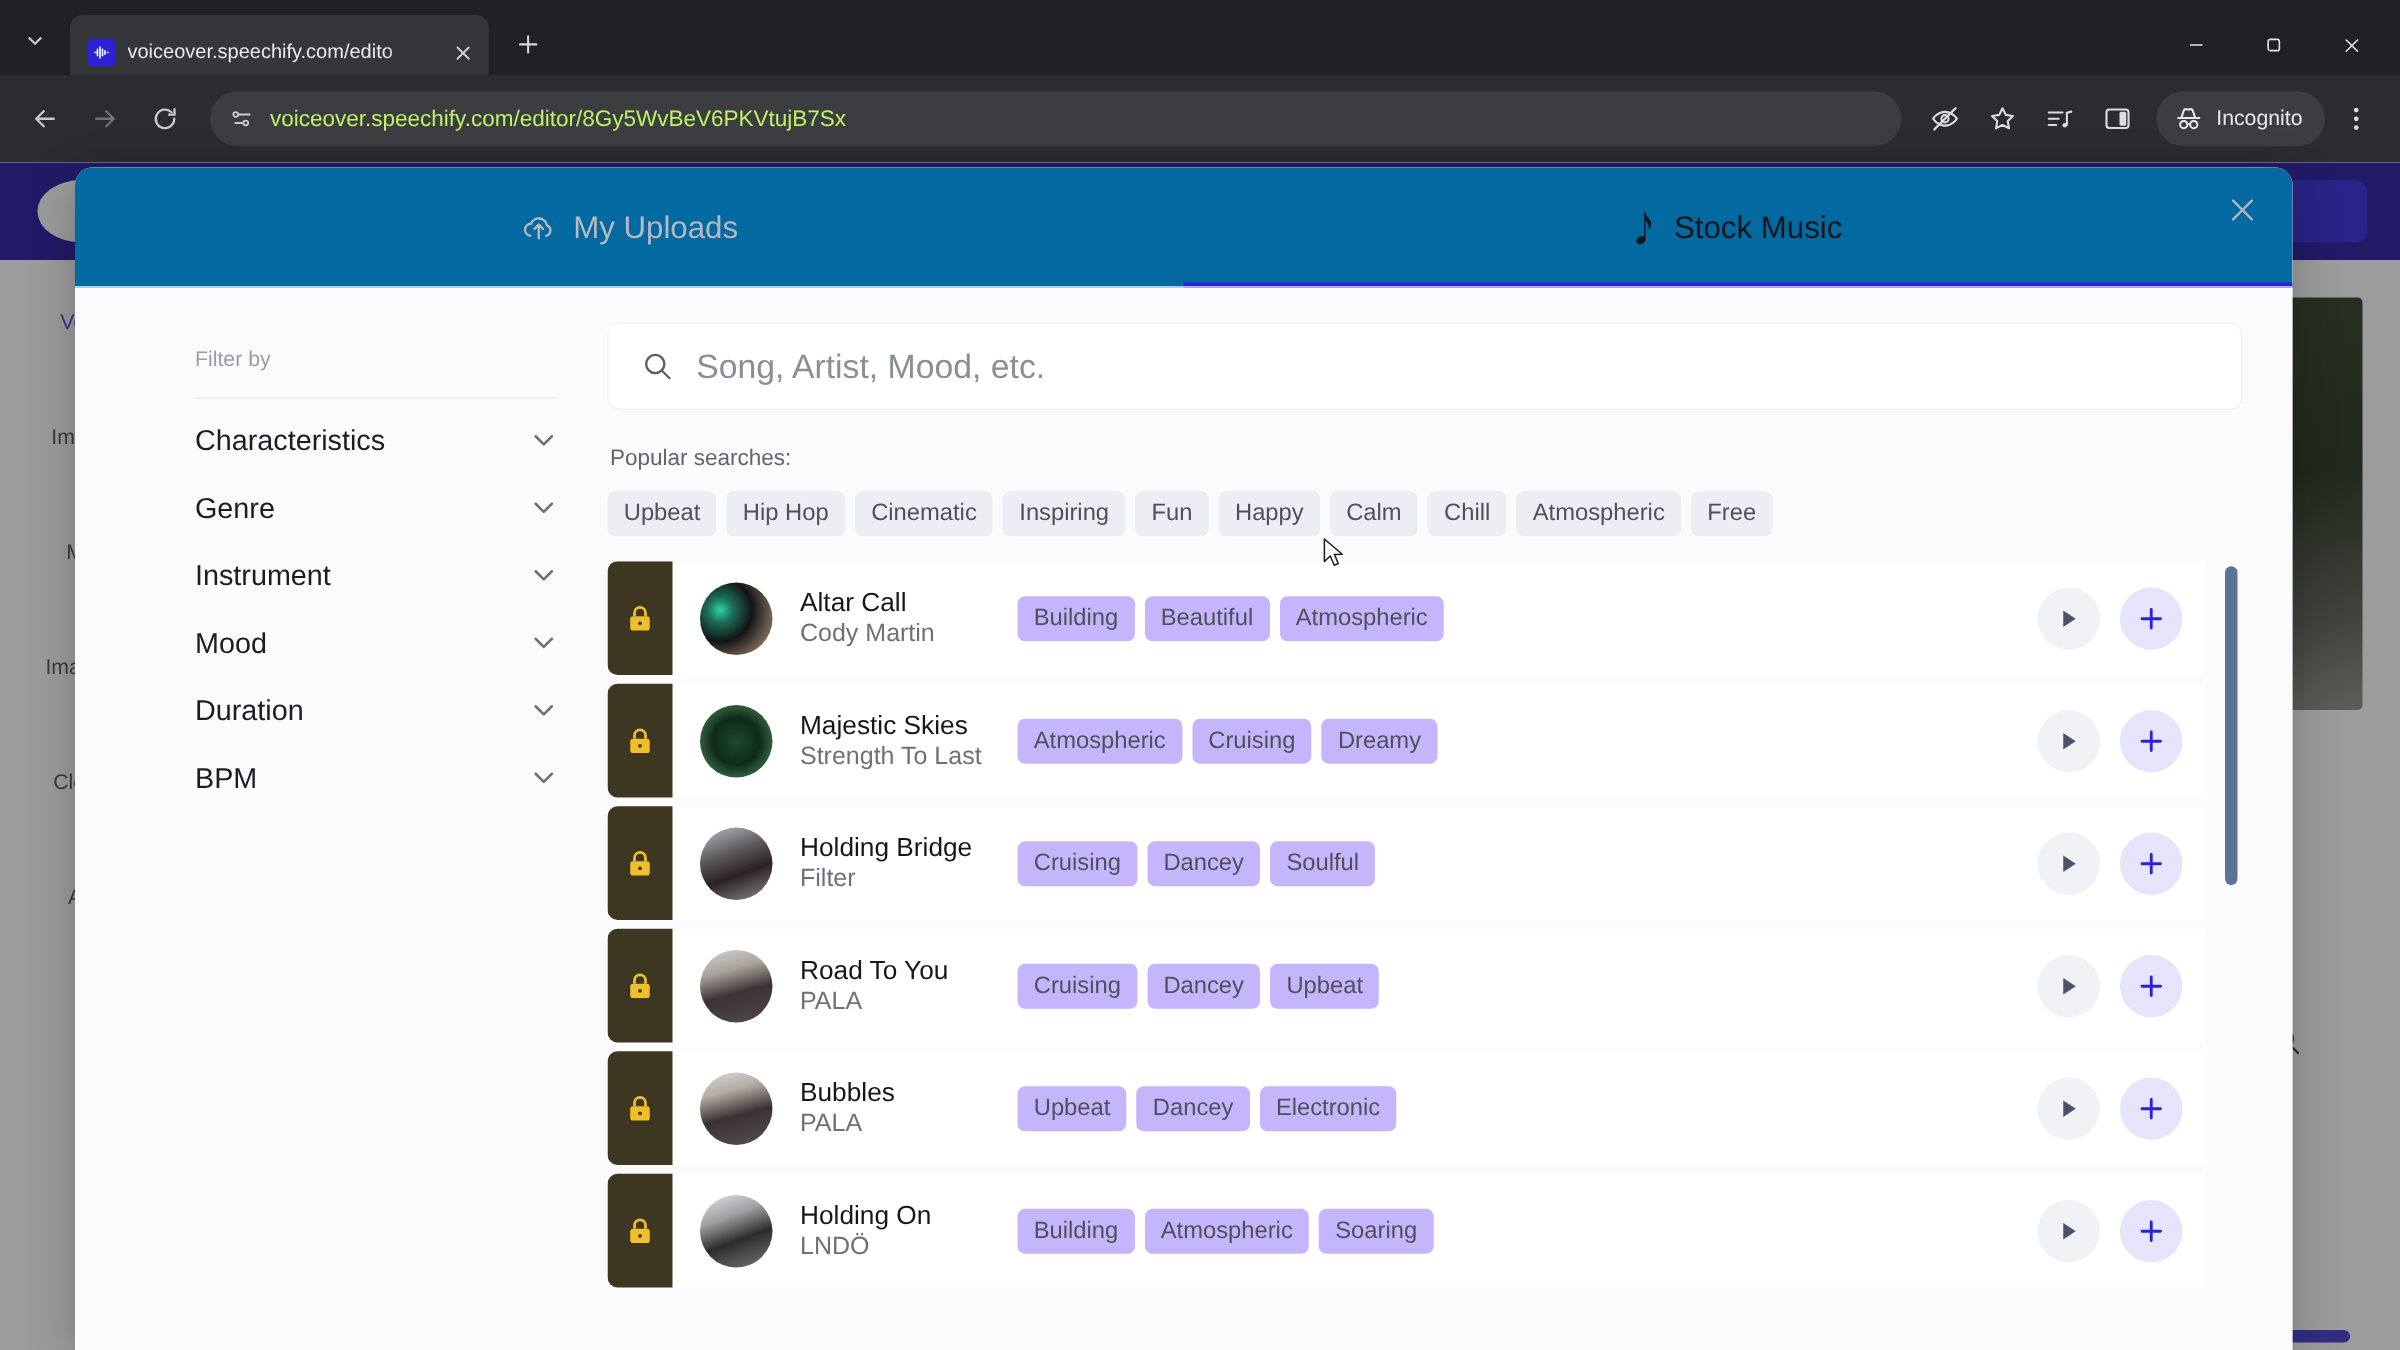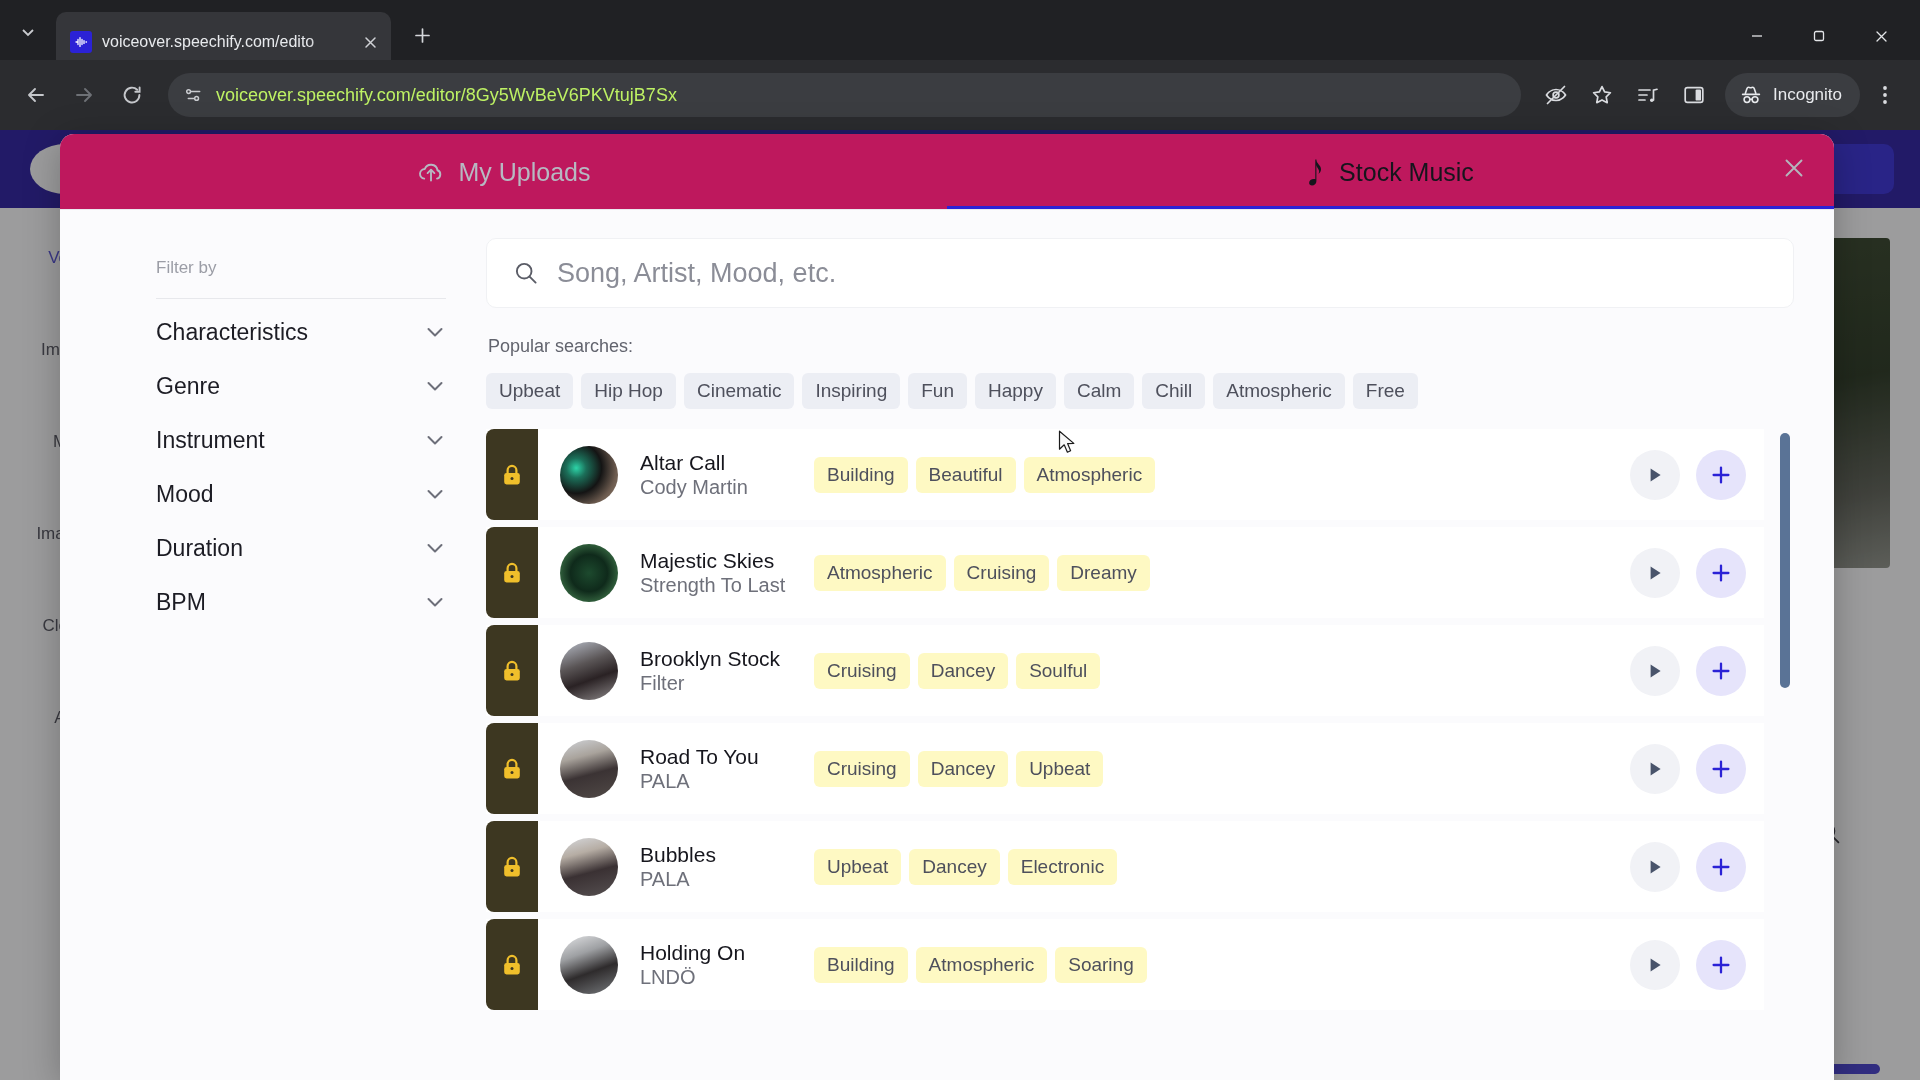--- a/index.html
+++ b/index.html
@@ -126,22 +126,22 @@
 
   
   .modal {
     position: absolute; left: 60px; top: 134px; width: 1774px; height: 946px;
     background: #ffffff; border-radius: 14px 14px 0 0;
     overflow: hidden; box-shadow: 0 6px 36px rgba(0,0,0,0.25);
     display: flex; flex-direction: column;
   }
 
   .modal-tabs {
-    height: 76px; display: flex; position: relative; flex: 0 0 auto;
-    background: #be185d;
+    height: 96px; display: flex; position: relative; flex: 0 0 auto;
+    background: #0369a1;
   }
   .modal-tab {
     flex: 1 1 50%; display: flex; align-items: center; justify-content: center;
     gap: 14px; font-size: 25px; position: relative;
   }
   .modal-tab.inactive { color: #b7b9c2; }
   .modal-tab.active { color: #15151c; }
   .modal-tab.active::after {
     content: ''; position: absolute; left: 0; right: 0; bottom: 0;
     height: 4px; background: #2b22d6;
@@ -200,21 +200,21 @@
   }
   .track-avatar {
     width: 58px; height: 58px; border-radius: 50%; margin-left: 22px; flex: 0 0 auto;
     background: #cfd2d8; overflow: hidden;
   }
   .track-meta { margin-left: 22px; width: 160px; flex: 0 0 auto; }
   .track-title { font-size: 21px; color: #16161d; line-height: 1.22; white-space: nowrap; }
   .track-artist { font-size: 20px; color: #6e707a; line-height: 1.22; white-space: nowrap; }
   .track-tags { display: flex; gap: 8px; margin-left: 14px; flex: 1 1 auto; }
   .tag {
-    background: #fef9c3; border-radius: 6px; padding: 7px 13px;
+    background: #c4b5fd; border-radius: 6px; padding: 7px 13px;
     font-size: 19px; color: #4e505c; white-space: nowrap; align-self: center;
   }
   .track-actions { display: flex; gap: 16px; align-items: center; margin-right: 18px; flex: 0 0 auto; }
   .btn-play {
     width: 50px; height: 50px; border-radius: 50%; background: #f1f2f6;
     display: flex; align-items: center; justify-content: center; color: #49546b;
   }
   .btn-add {
     width: 50px; height: 50px; border-radius: 50%; background: #e6e4fb;
     display: flex; align-items: center; justify-content: center; color: #2b22d6;
@@ -578,21 +578,21 @@
           <div class="track-row">
             <div class="lock-badge">
               <svg width="22" height="24" viewBox="0 0 22 24" fill="none" stroke="#f0bf2b" stroke-width="2.2">
                   <rect x="3.2" y="10" width="15.6" height="11.4" rx="2.3" fill="#f0bf2b" stroke="none"></rect>
                   <path d="M6.6 10V7.3a4.4 4.4 0 0 1 8.8 0V10"></path>
                   <circle cx="11" cy="15.6" r="1.5" fill="#3d3721" stroke="none"></circle>
                 </svg>
             </div>
             <div class="track-avatar av2"></div>
             <div class="track-meta">
-              <div class="track-title">Brooklyn Stock</div>
+              <div class="track-title">Holding Bridge</div>
               <div class="track-artist">Filter</div>
             </div>
             <div class="track-tags">
               <span class="tag">Cruising</span>
               <span class="tag">Dancey</span>
               <span class="tag">Soulful</span>
             </div>
             <div class="track-actions">
               <div class="btn-play">
                   <svg width="20" height="20" viewBox="0 0 20 20" fill="currentColor">

